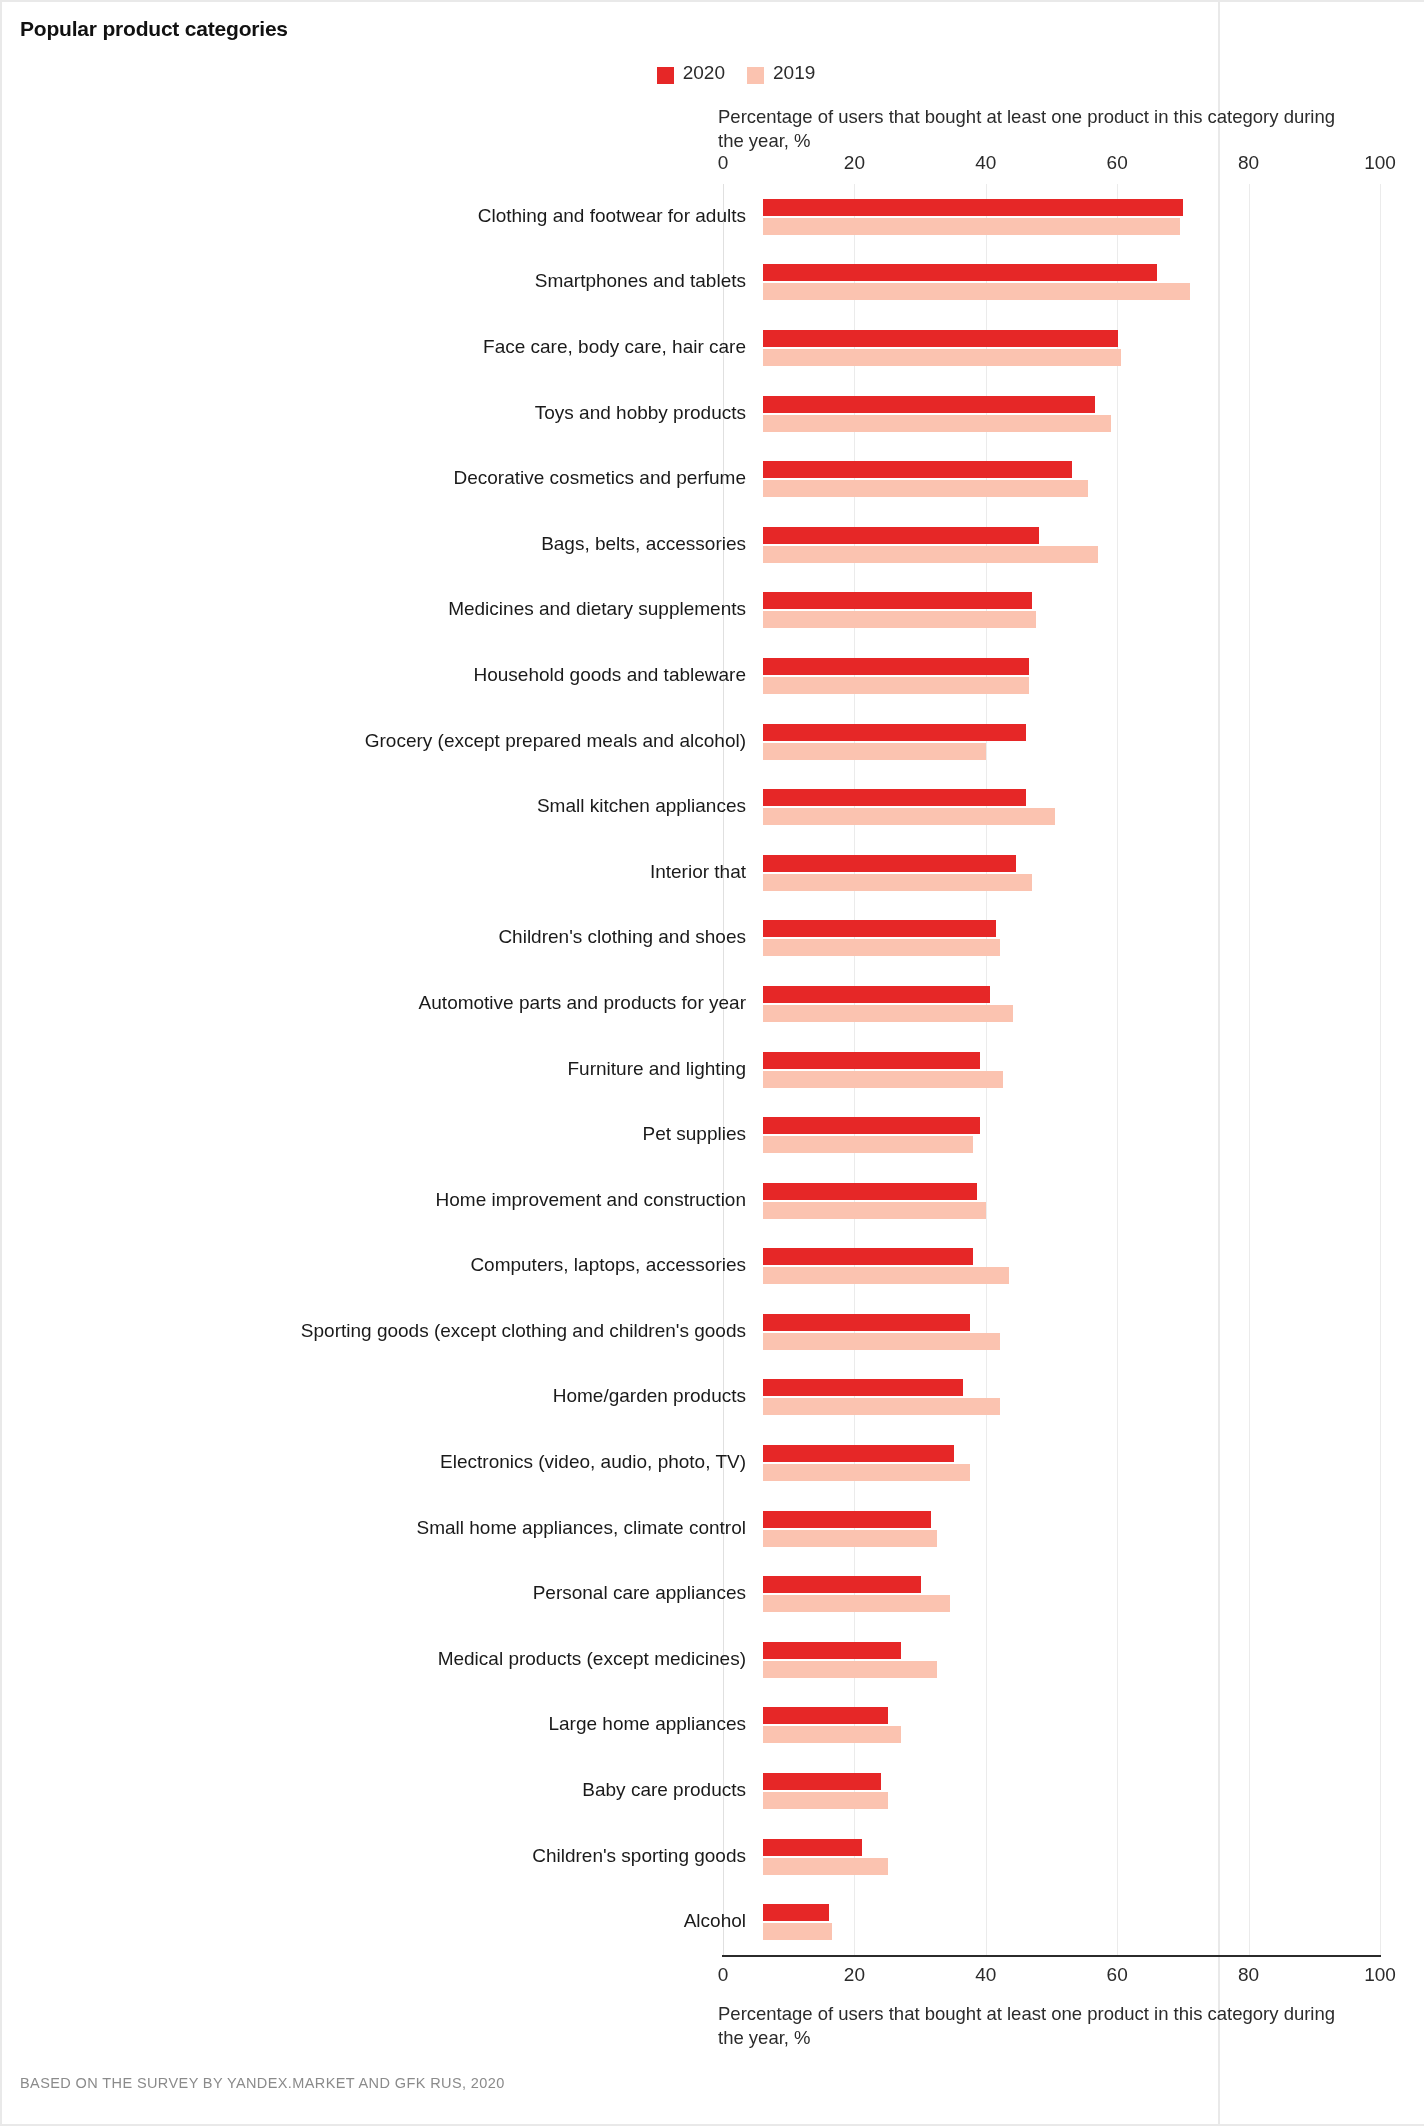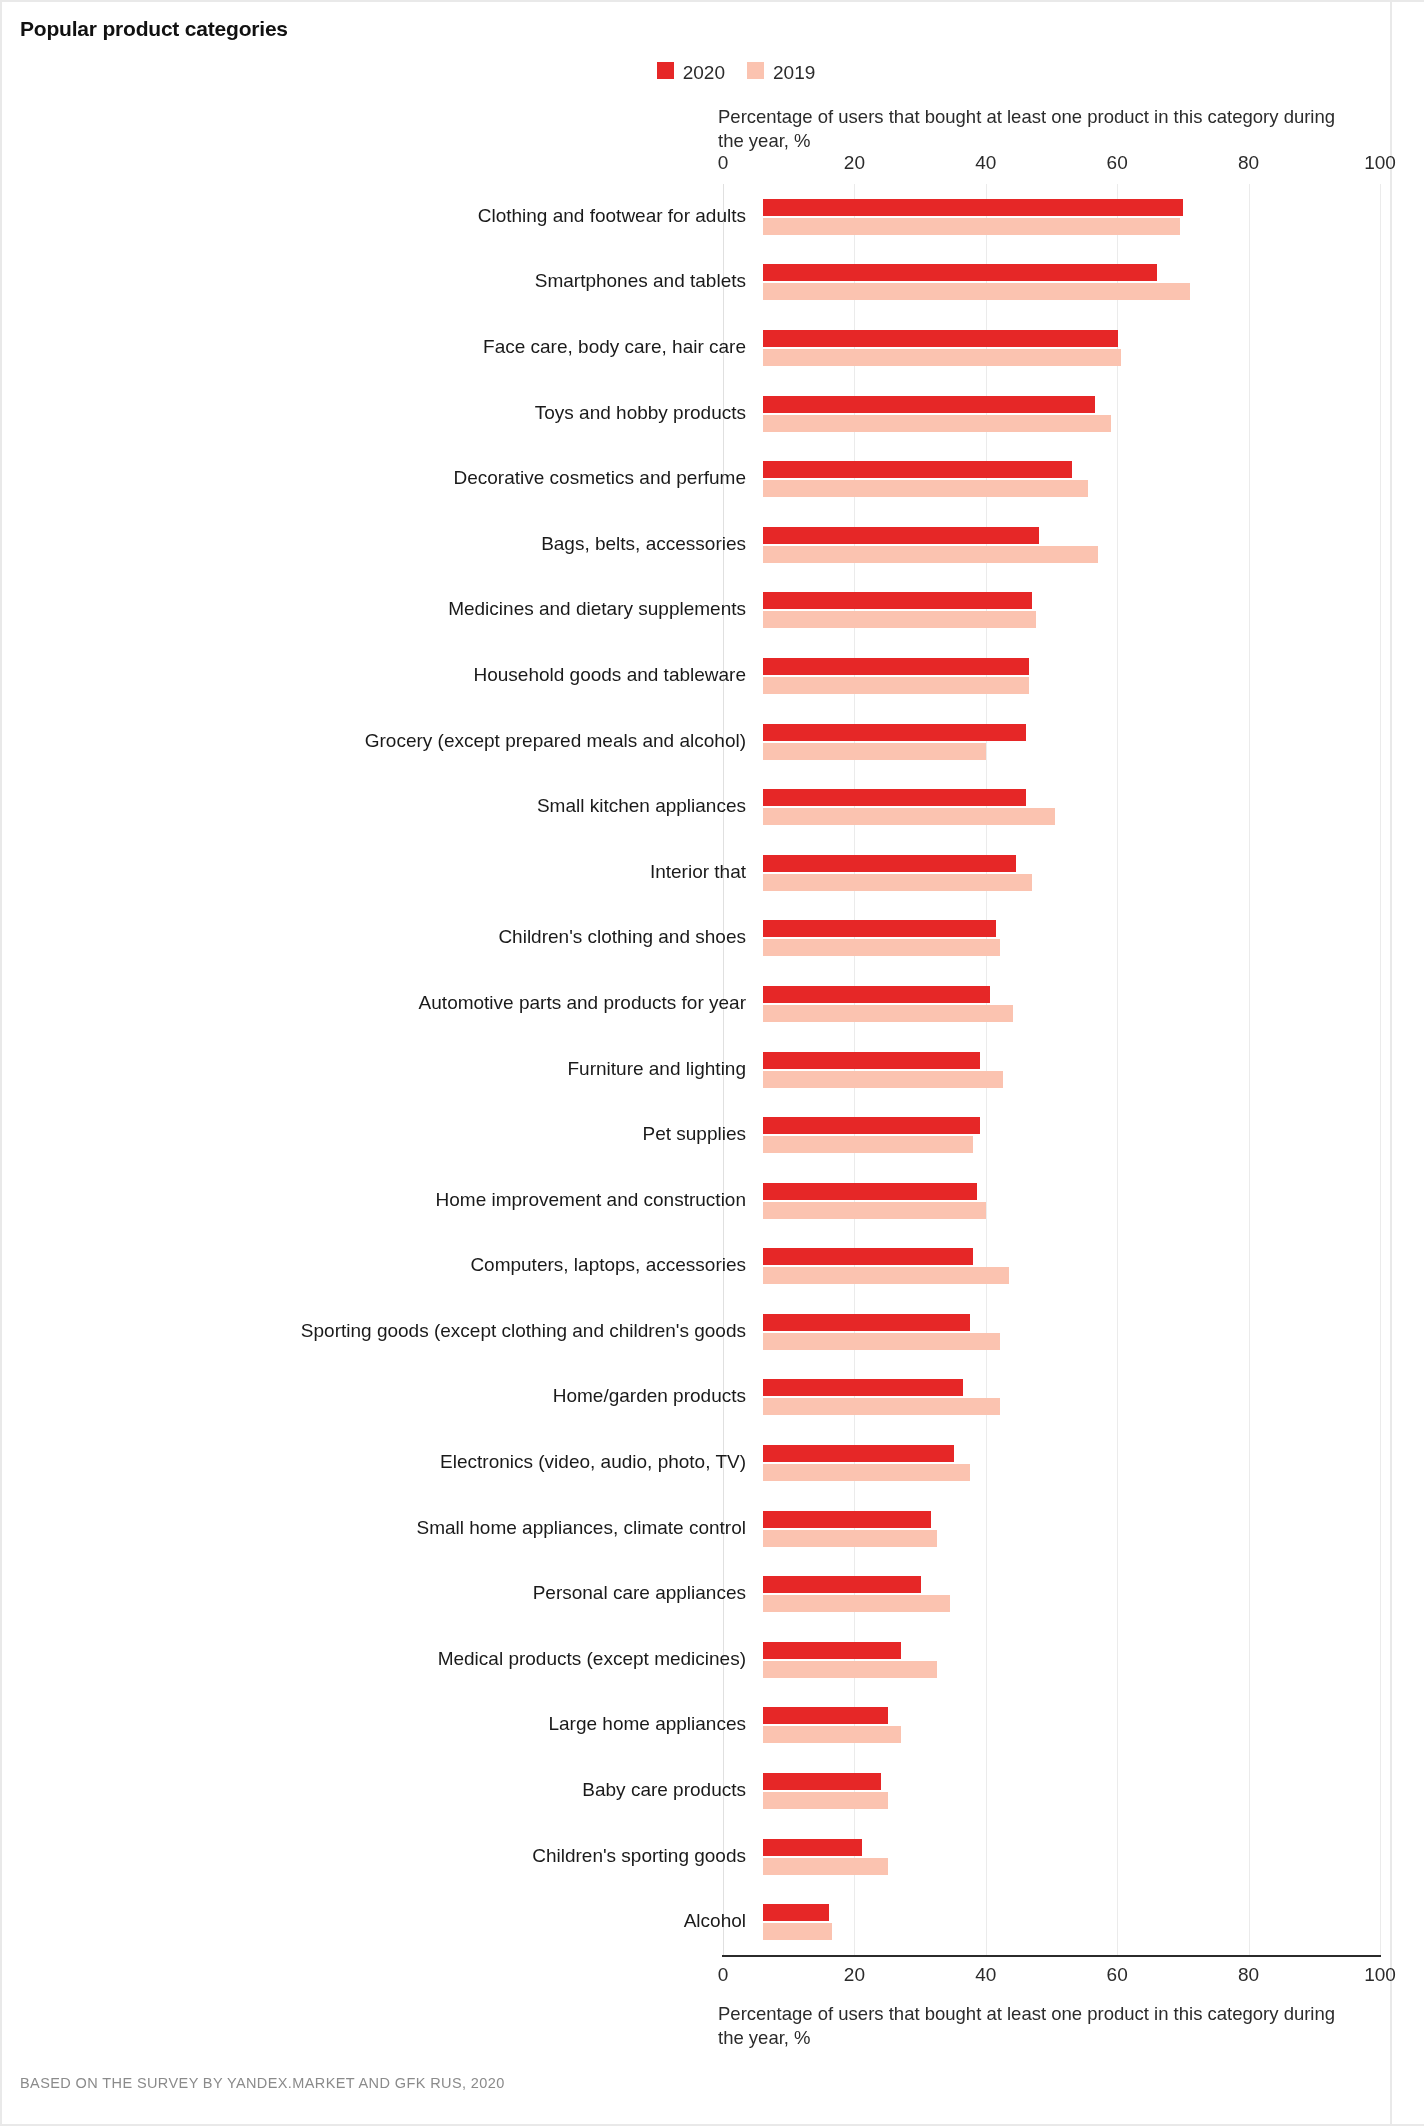--- a/index.html
+++ b/index.html
@@ -11,21 +11,21 @@
     width: 1424px;
     height: 2126px;
     font-family: "Liberation Sans", sans-serif;
     color: #1a1a1a;
     position: relative;
     overflow: hidden;
   }
   .page {
     position: absolute;
     left: 0; top: 0;
-    width: 1392px;
+    width: 1220px;
     height: 2126px;
     background: #fff;
     box-sizing: border-box;
   }
   .page-border-top {
     position: absolute;
     left: 0; top: 0; width: 1424px; height: 2px;
     background: #e9e9e9;
   }
   .page-border-bottom {
@@ -61,21 +61,21 @@
     width: 1424px;
     display: flex;
     justify-content: center;
     align-items: center;
     gap: 22px;
     padding-left: 48px;
     box-sizing: border-box;
   }
   .legend-item {
     display: flex;
-    align-items: flex-start;
+    align-items: flex-end;
     gap: 9px;
   }
   .legend-swatch {
     width: 17px;
     height: 17px;
     display: inline-block;
   }
   .legend-label {
     font-size: 19px;
     color: #2b2b2b;

